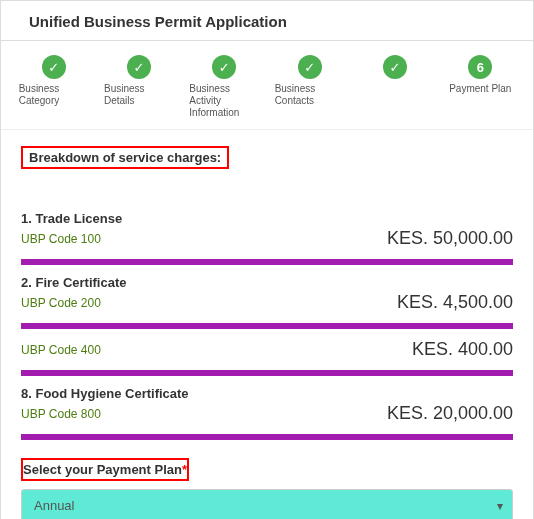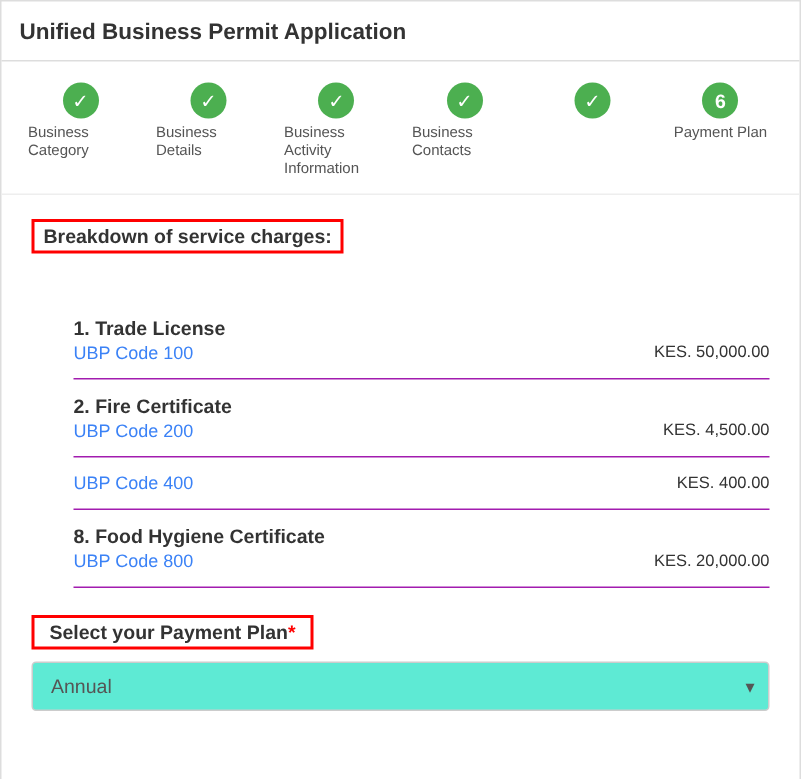--- a/index.html
+++ b/index.html
@@ -15,21 +15,21 @@
       background: #fff;
       width: 534px;
       min-height: 519px;
       border: 1px solid #ddd;
       padding: 0 0 20px 0;
     }
     .page-title {
       font-size: 15px;
       font-weight: bold;
       color: #333;
-      padding: 12px 16px 10px 12px;
+      padding: 12px 16px 10px 28px;
       border-bottom: 1px solid #ddd;
     }
     
     .stepper {
       display: flex;
       justify-content: space-around;
       align-items: flex-start;
       padding: 14px 10px 10px 10px;
       border-bottom: 1px solid #eee;
     }
@@ -73,53 +73,52 @@
       font-size: 13px;
       font-weight: bold;
       color: #333;
       border: 2px solid red;
       display: inline-block;
       padding: 2px 6px;
       margin-bottom: 32px;
     }
     .charge-item {
       padding: 10px 0;
-      border-bottom: 1px solid #a21caf;
-      margin-left: 28px;
+      border-bottom: 6px solid #a21caf;
     }
     .charge-item-name {
       font-size: 13px;
       font-weight: bold;
       color: #333;
       margin-bottom: 2px;
     }
     .charge-item-row {
       display: flex;
       justify-content: space-between;
       align-items: center;
     }
     .charge-code {
       font-size: 12px;
-      color: #3b82f6;
+      color: #4d7c0f;
     }
     .charge-amount {
-      font-size: 11px;
+      font-size: 18px;
       color: #333;
     }
     
     .payment-plan-section {
       margin-top: 18px;
     }
     .payment-plan-label {
       font-size: 13px;
       font-weight: bold;
       color: #333;
       border: 2px solid red;
       display: inline-block;
-      padding: 2px 10px;
+      padding: 2px 0;
       margin-bottom: 8px;
     }
     .required-star {
       color: red;
     }
     .select-wrapper {
       position: relative;
       width: 100%;
     }
     .select-dropdown {

